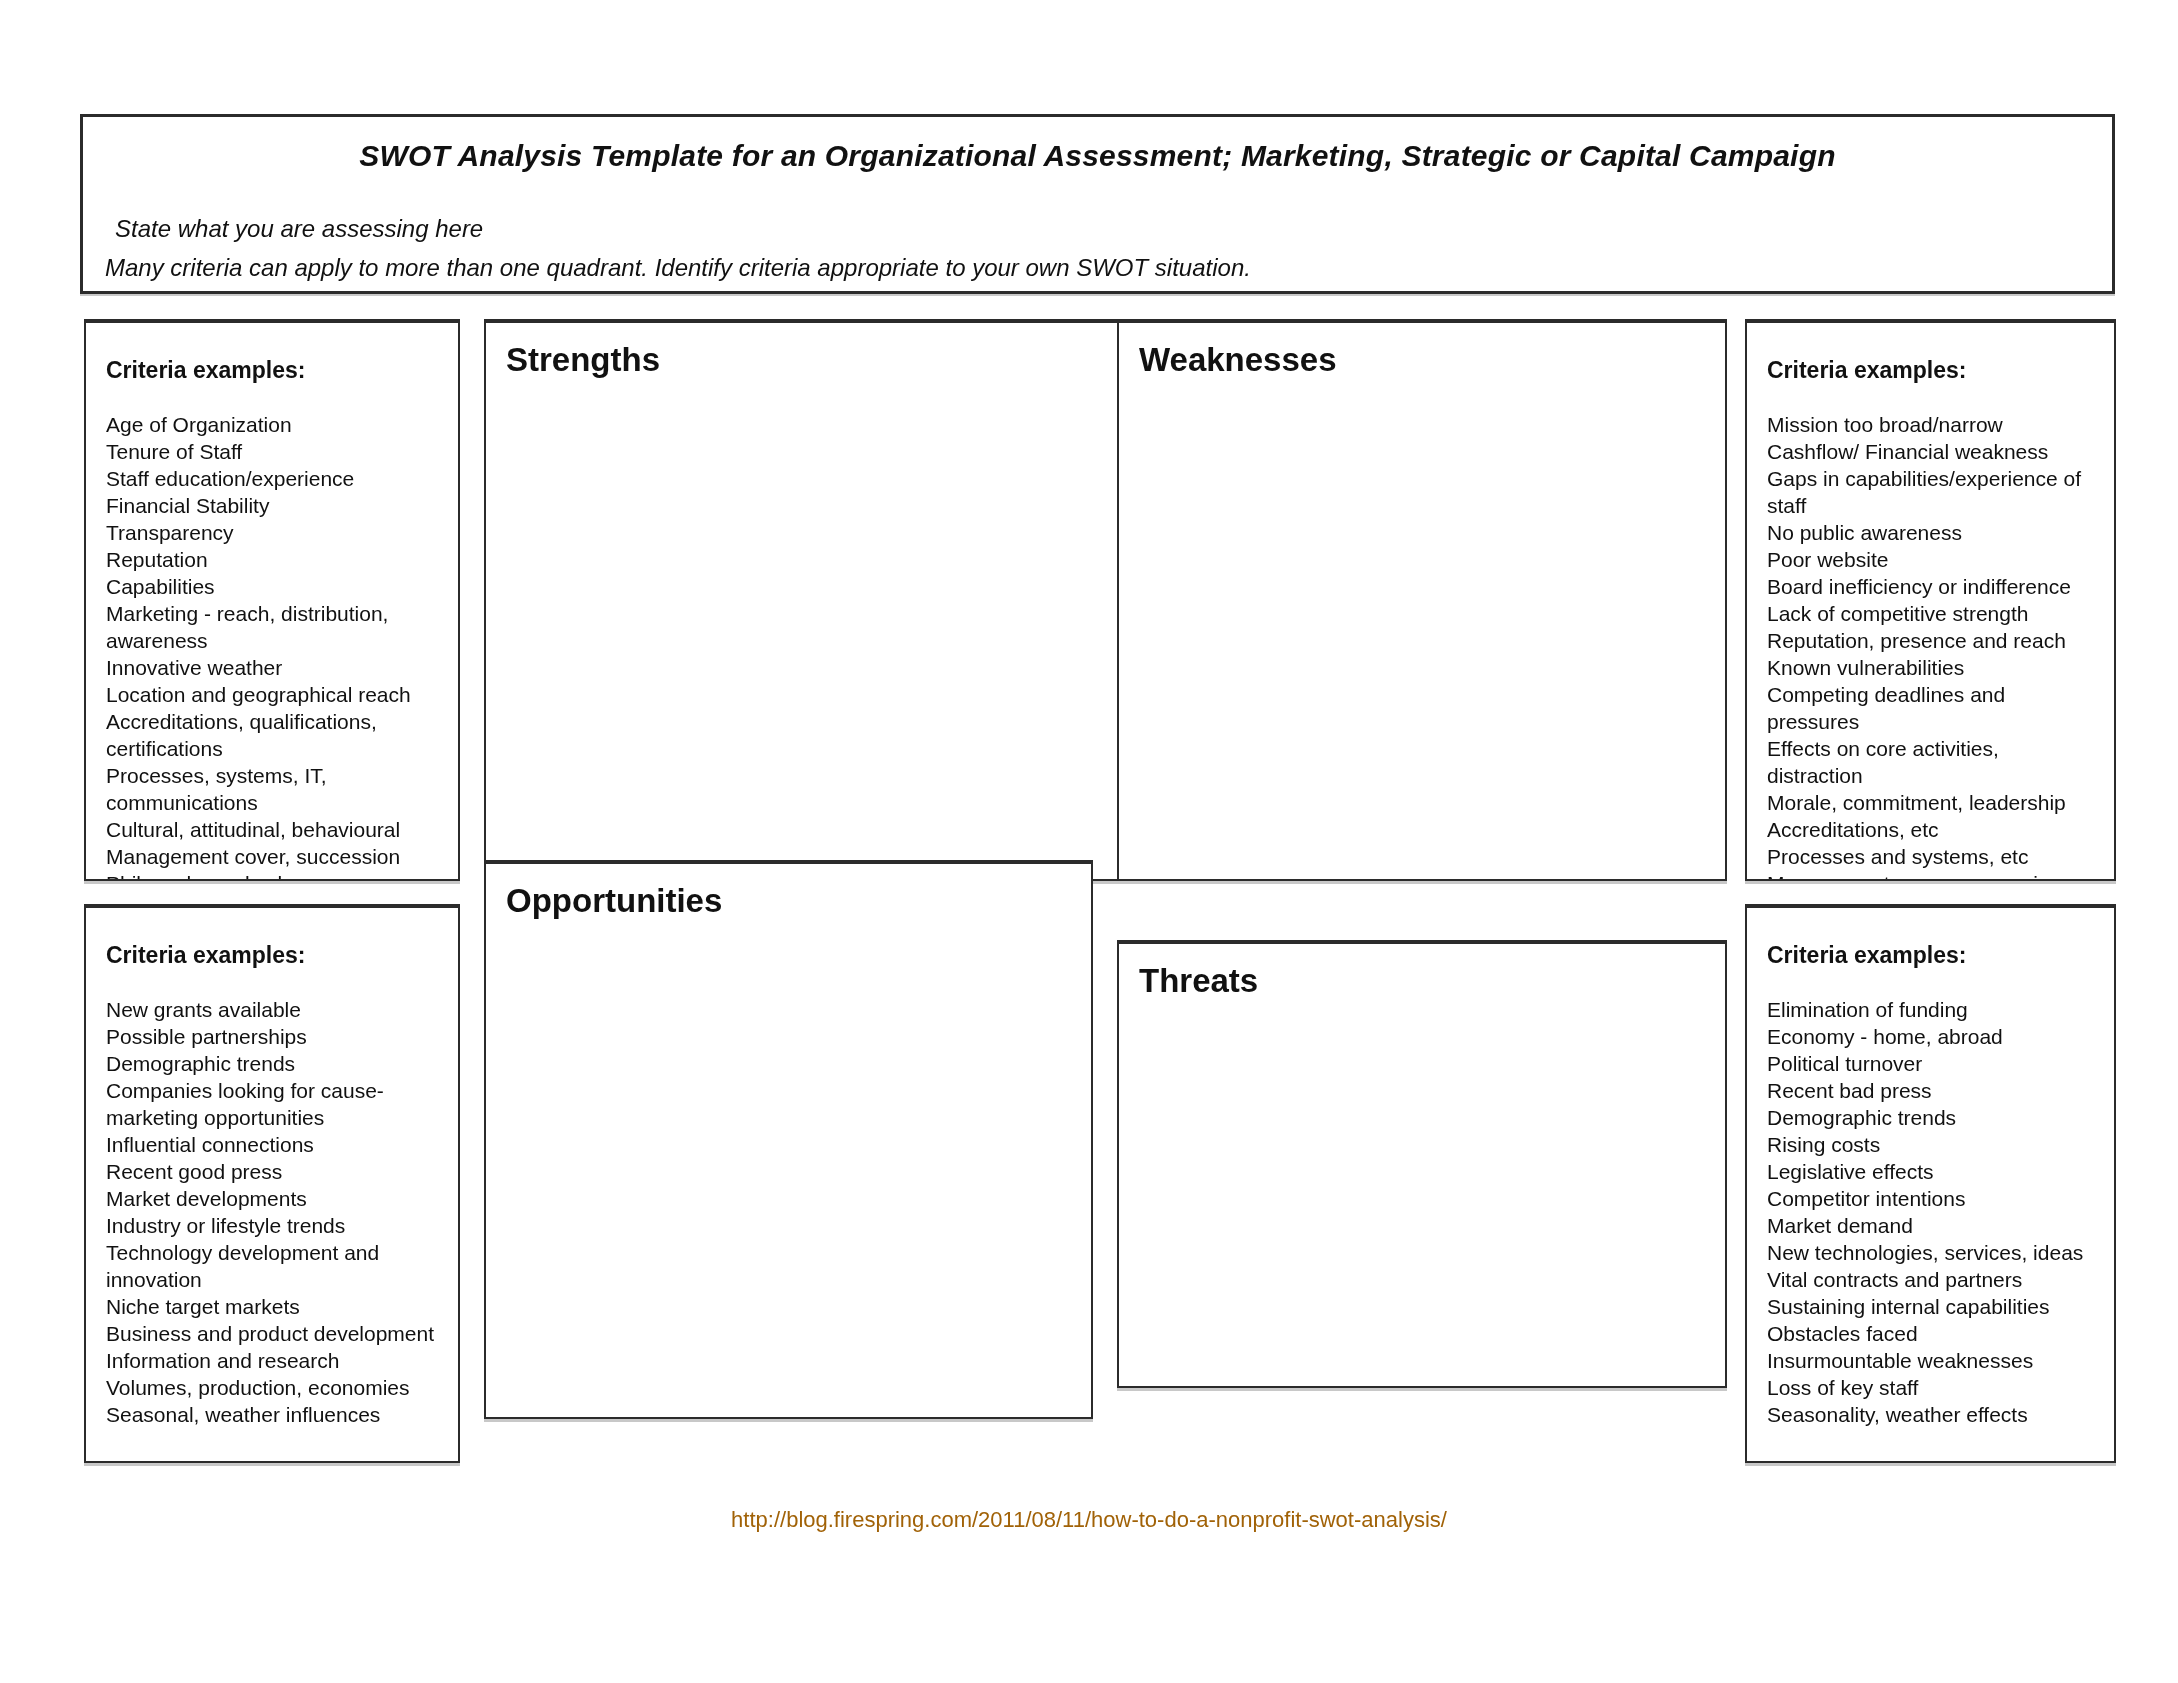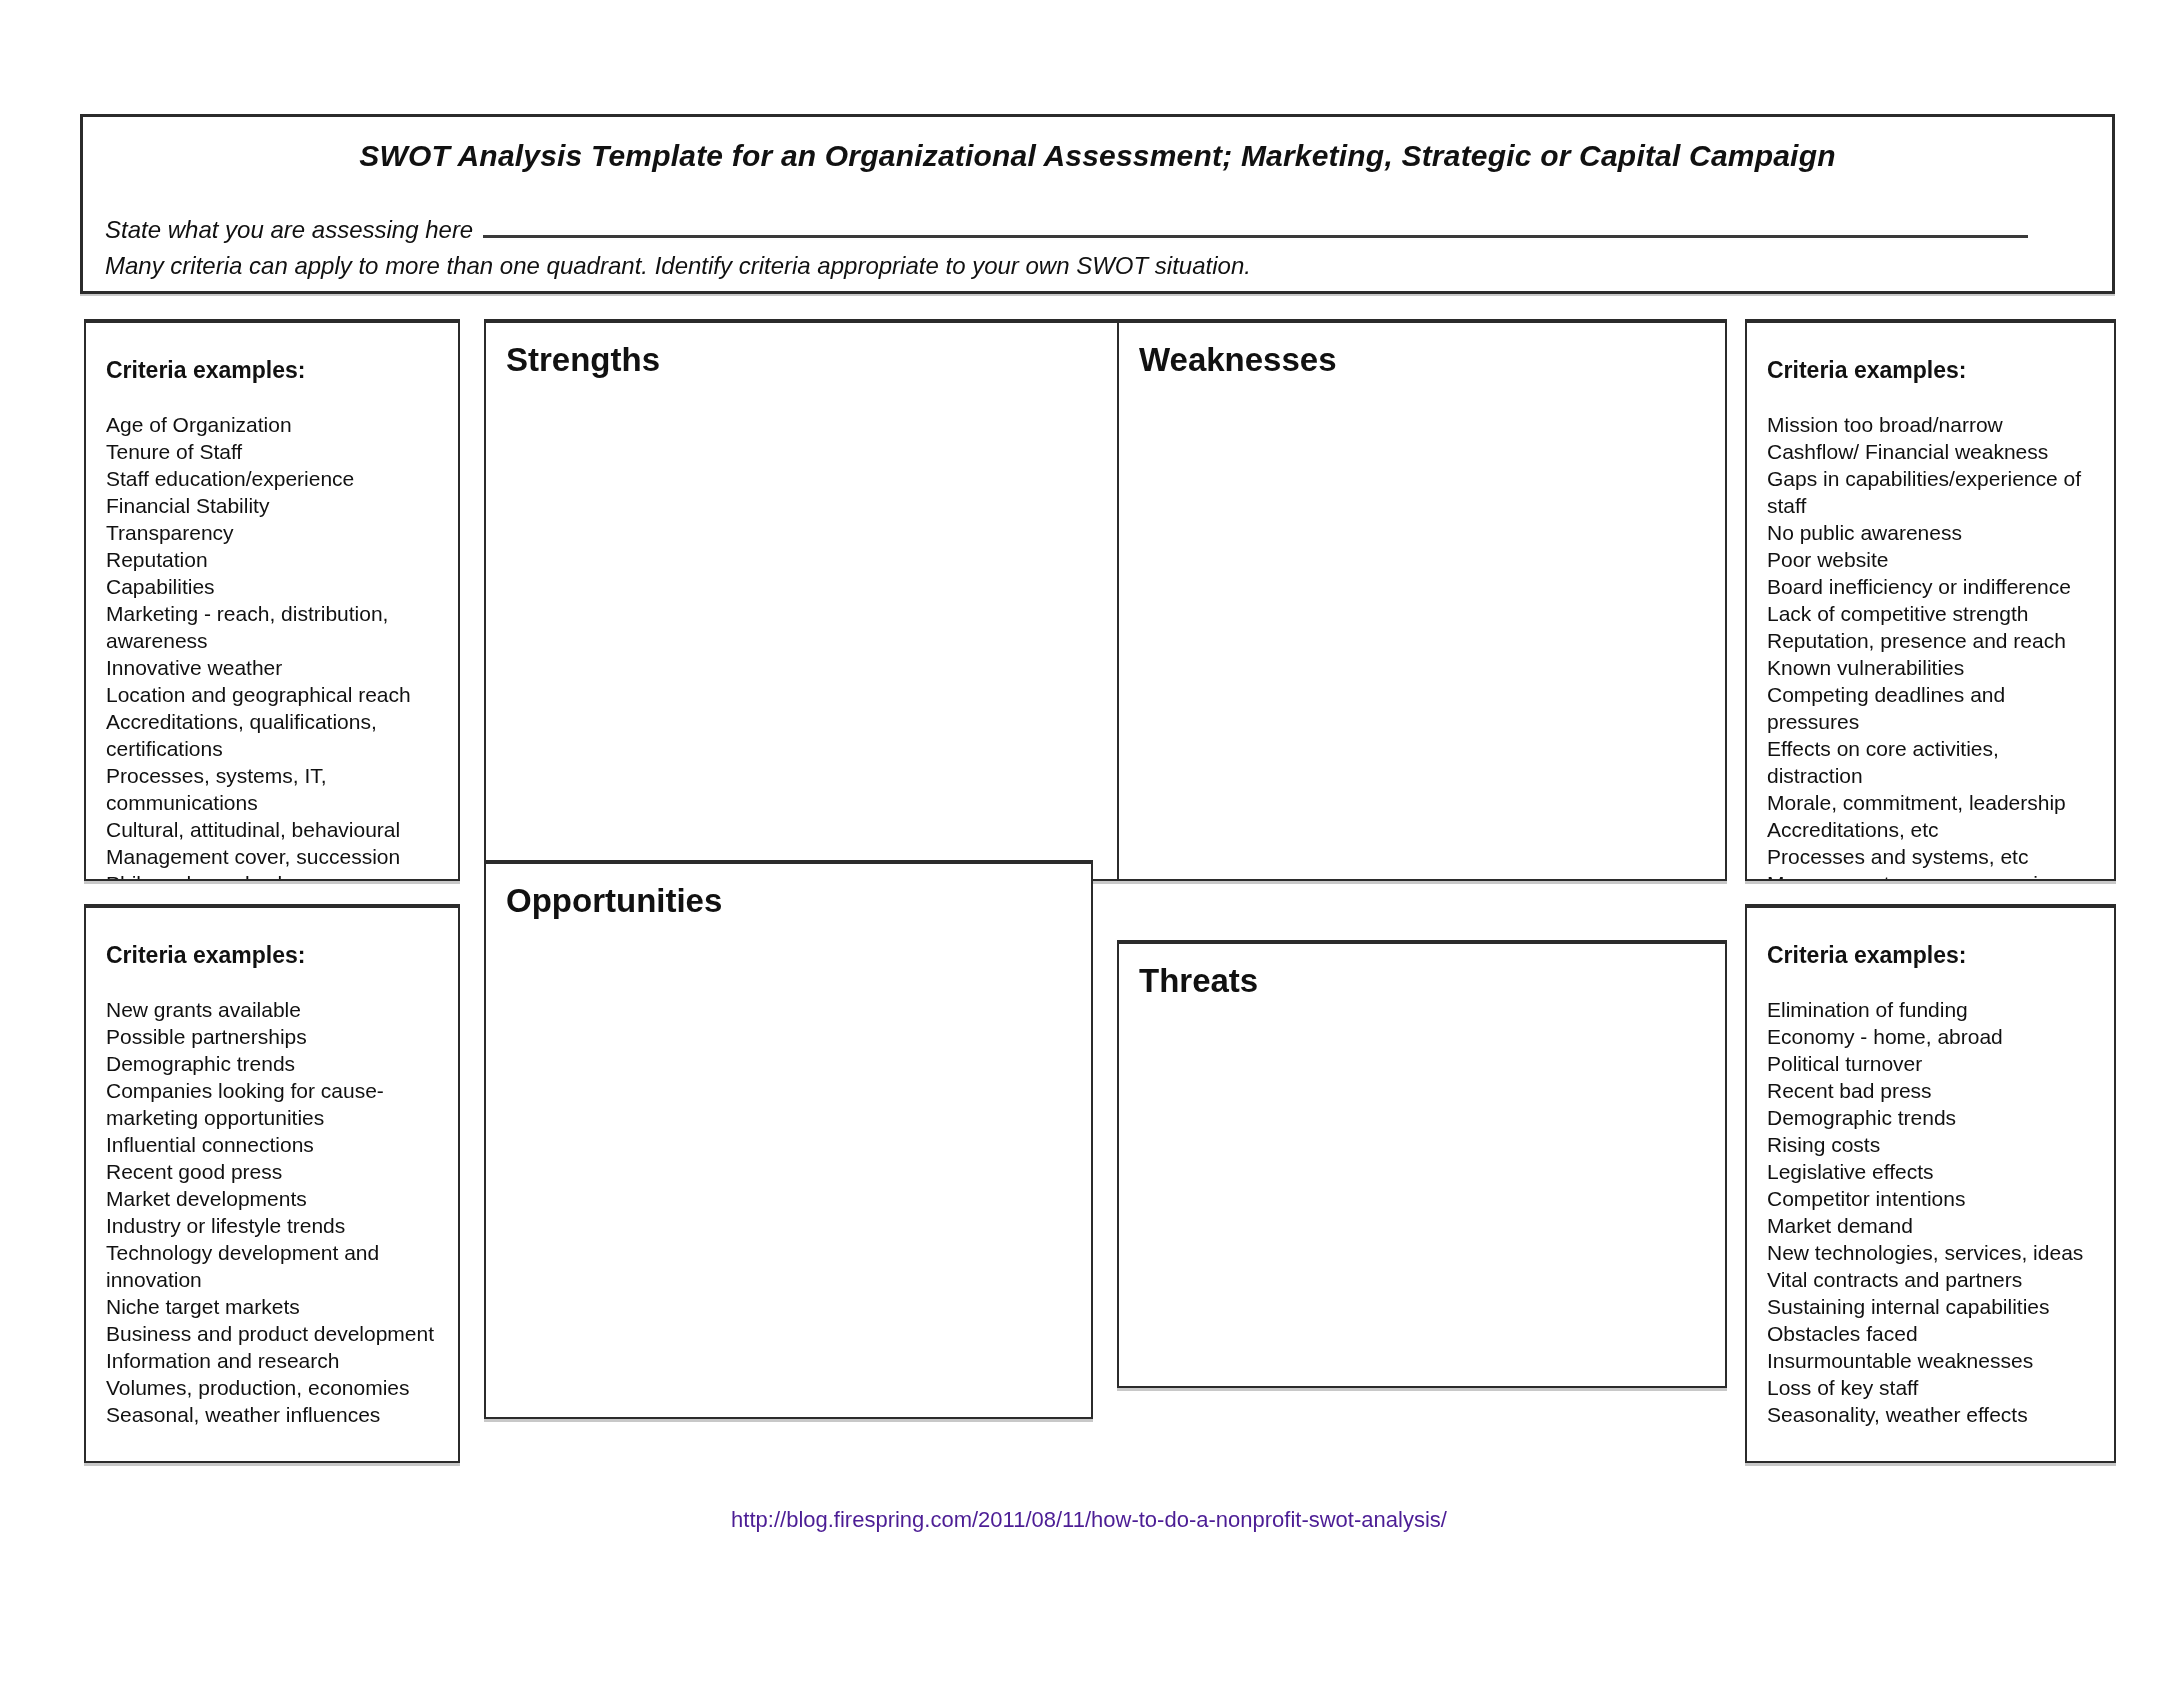--- a/index.html
+++ b/index.html
@@ -35,20 +35,21 @@
     text-align: center;
     font-size: 30px;
     font-weight: bold;
     letter-spacing: 0.2px;
   }
   .assess-row {
     display: flex;
     align-items: baseline;
     margin: 42px 84px 8px 22px;
     font-size: 24px;
+    flex-direction: column;
   }
   .assess-label {
     white-space: nowrap;
   }
   .assess-line {
     flex: 1;
     margin-left: 10px;
     border-bottom: 3px solid #3a3a3a;
     height: 20px;
   }
@@ -102,21 +103,21 @@
   #crit-threats      { left: 1745px; top: 904px; width: 371px; height: 559px; }
 
   
   .footer-url {
     position: absolute;
     top: 1507px;
     left: 0;
     width: 100%;
     text-align: center;
     font-size: 22px;
-    color: #4c1d95;
+    color: #a16207;
   }
 </style>
 </head>
 <body>
 
 <div class="page">
 
   <div class="header-box">
     <div class="page-title">SWOT Analysis Template for an Organizational Assessment; Marketing, Strategic or Capital Campaign</div>
     <div class="assess-row">

